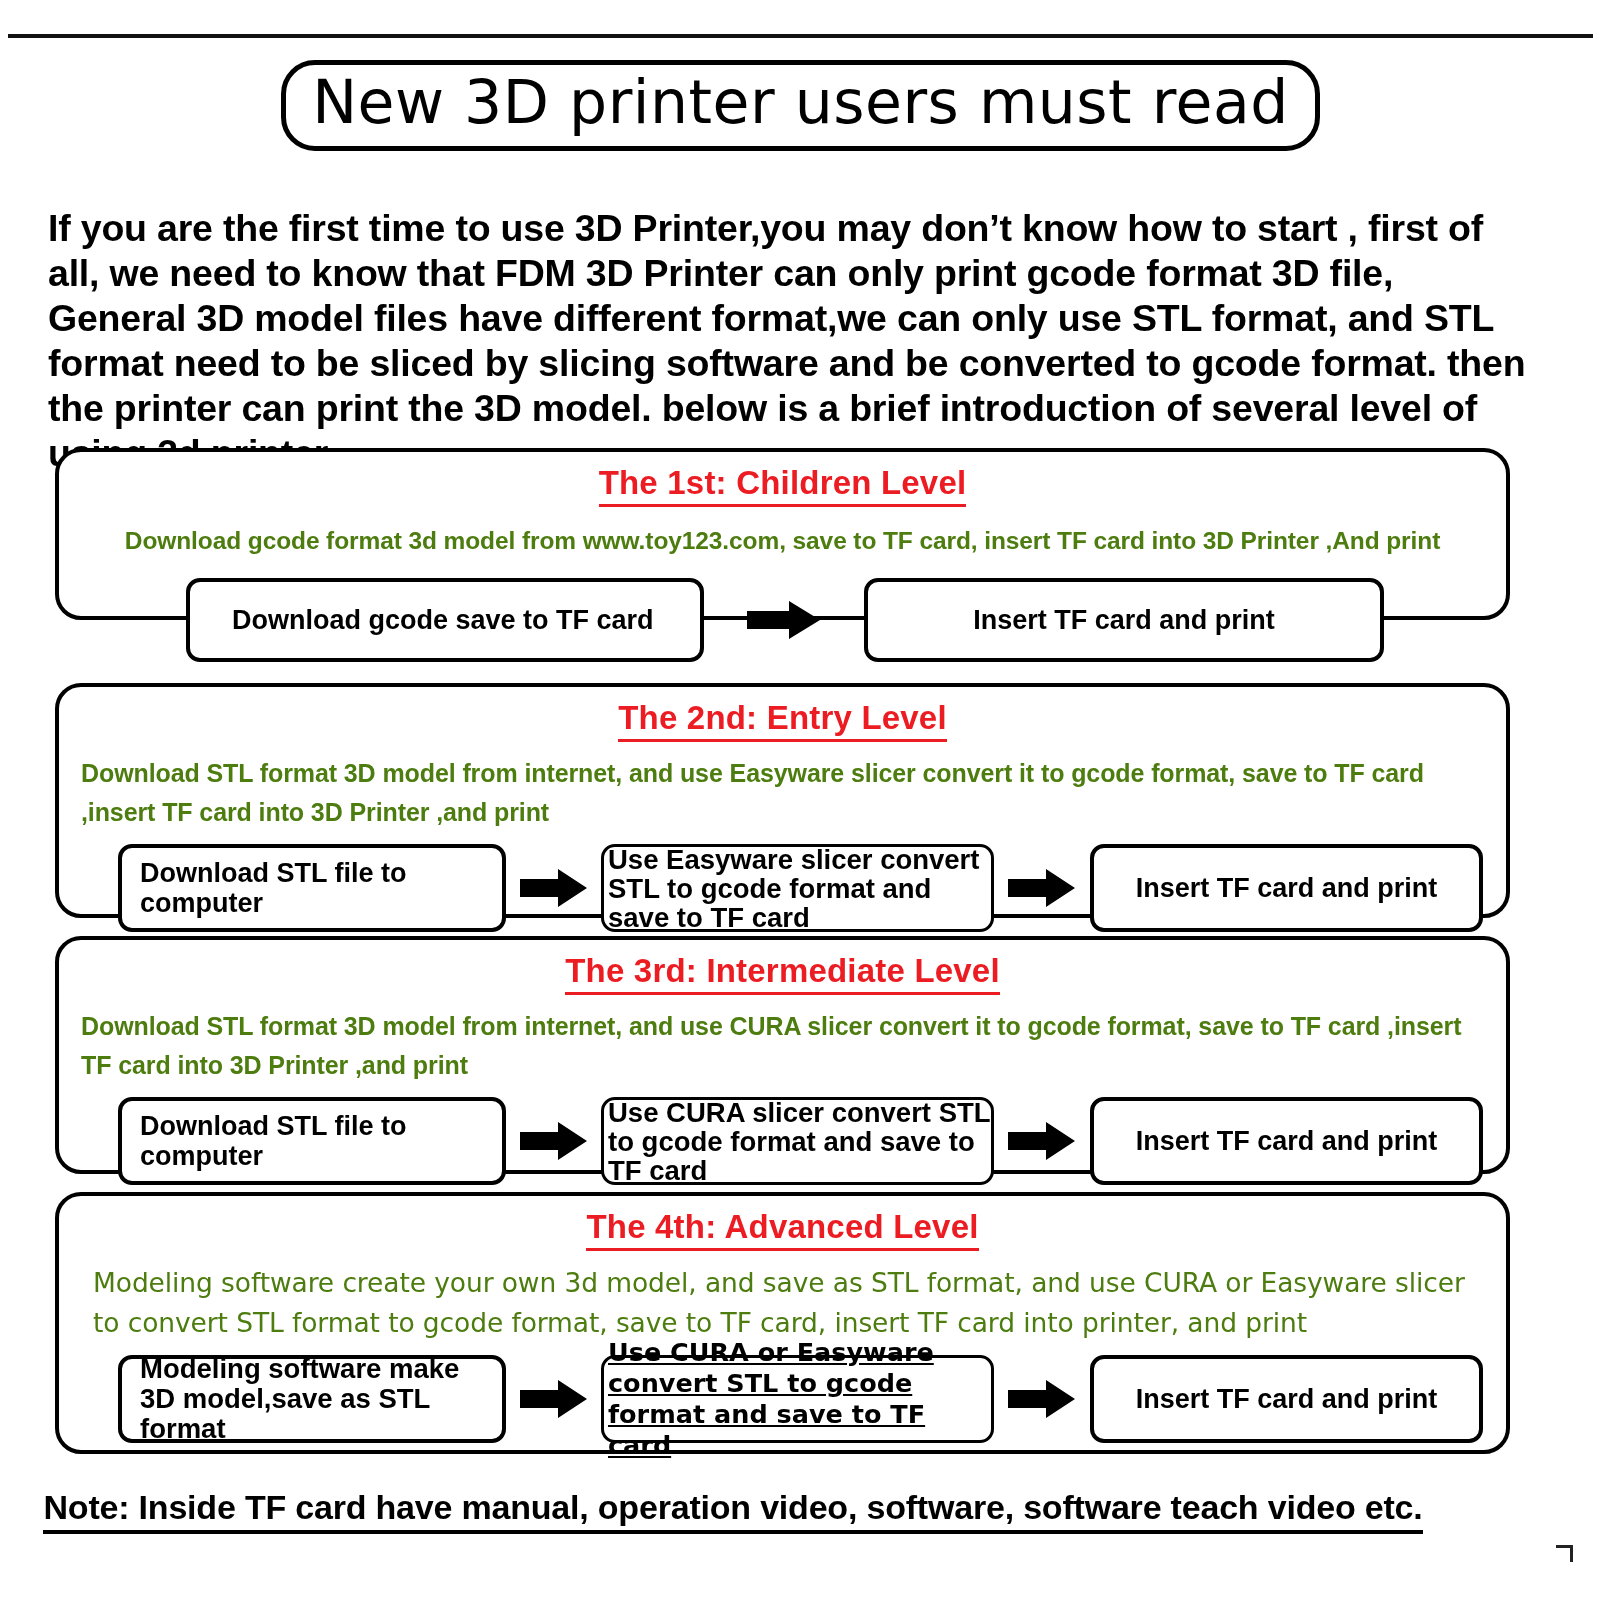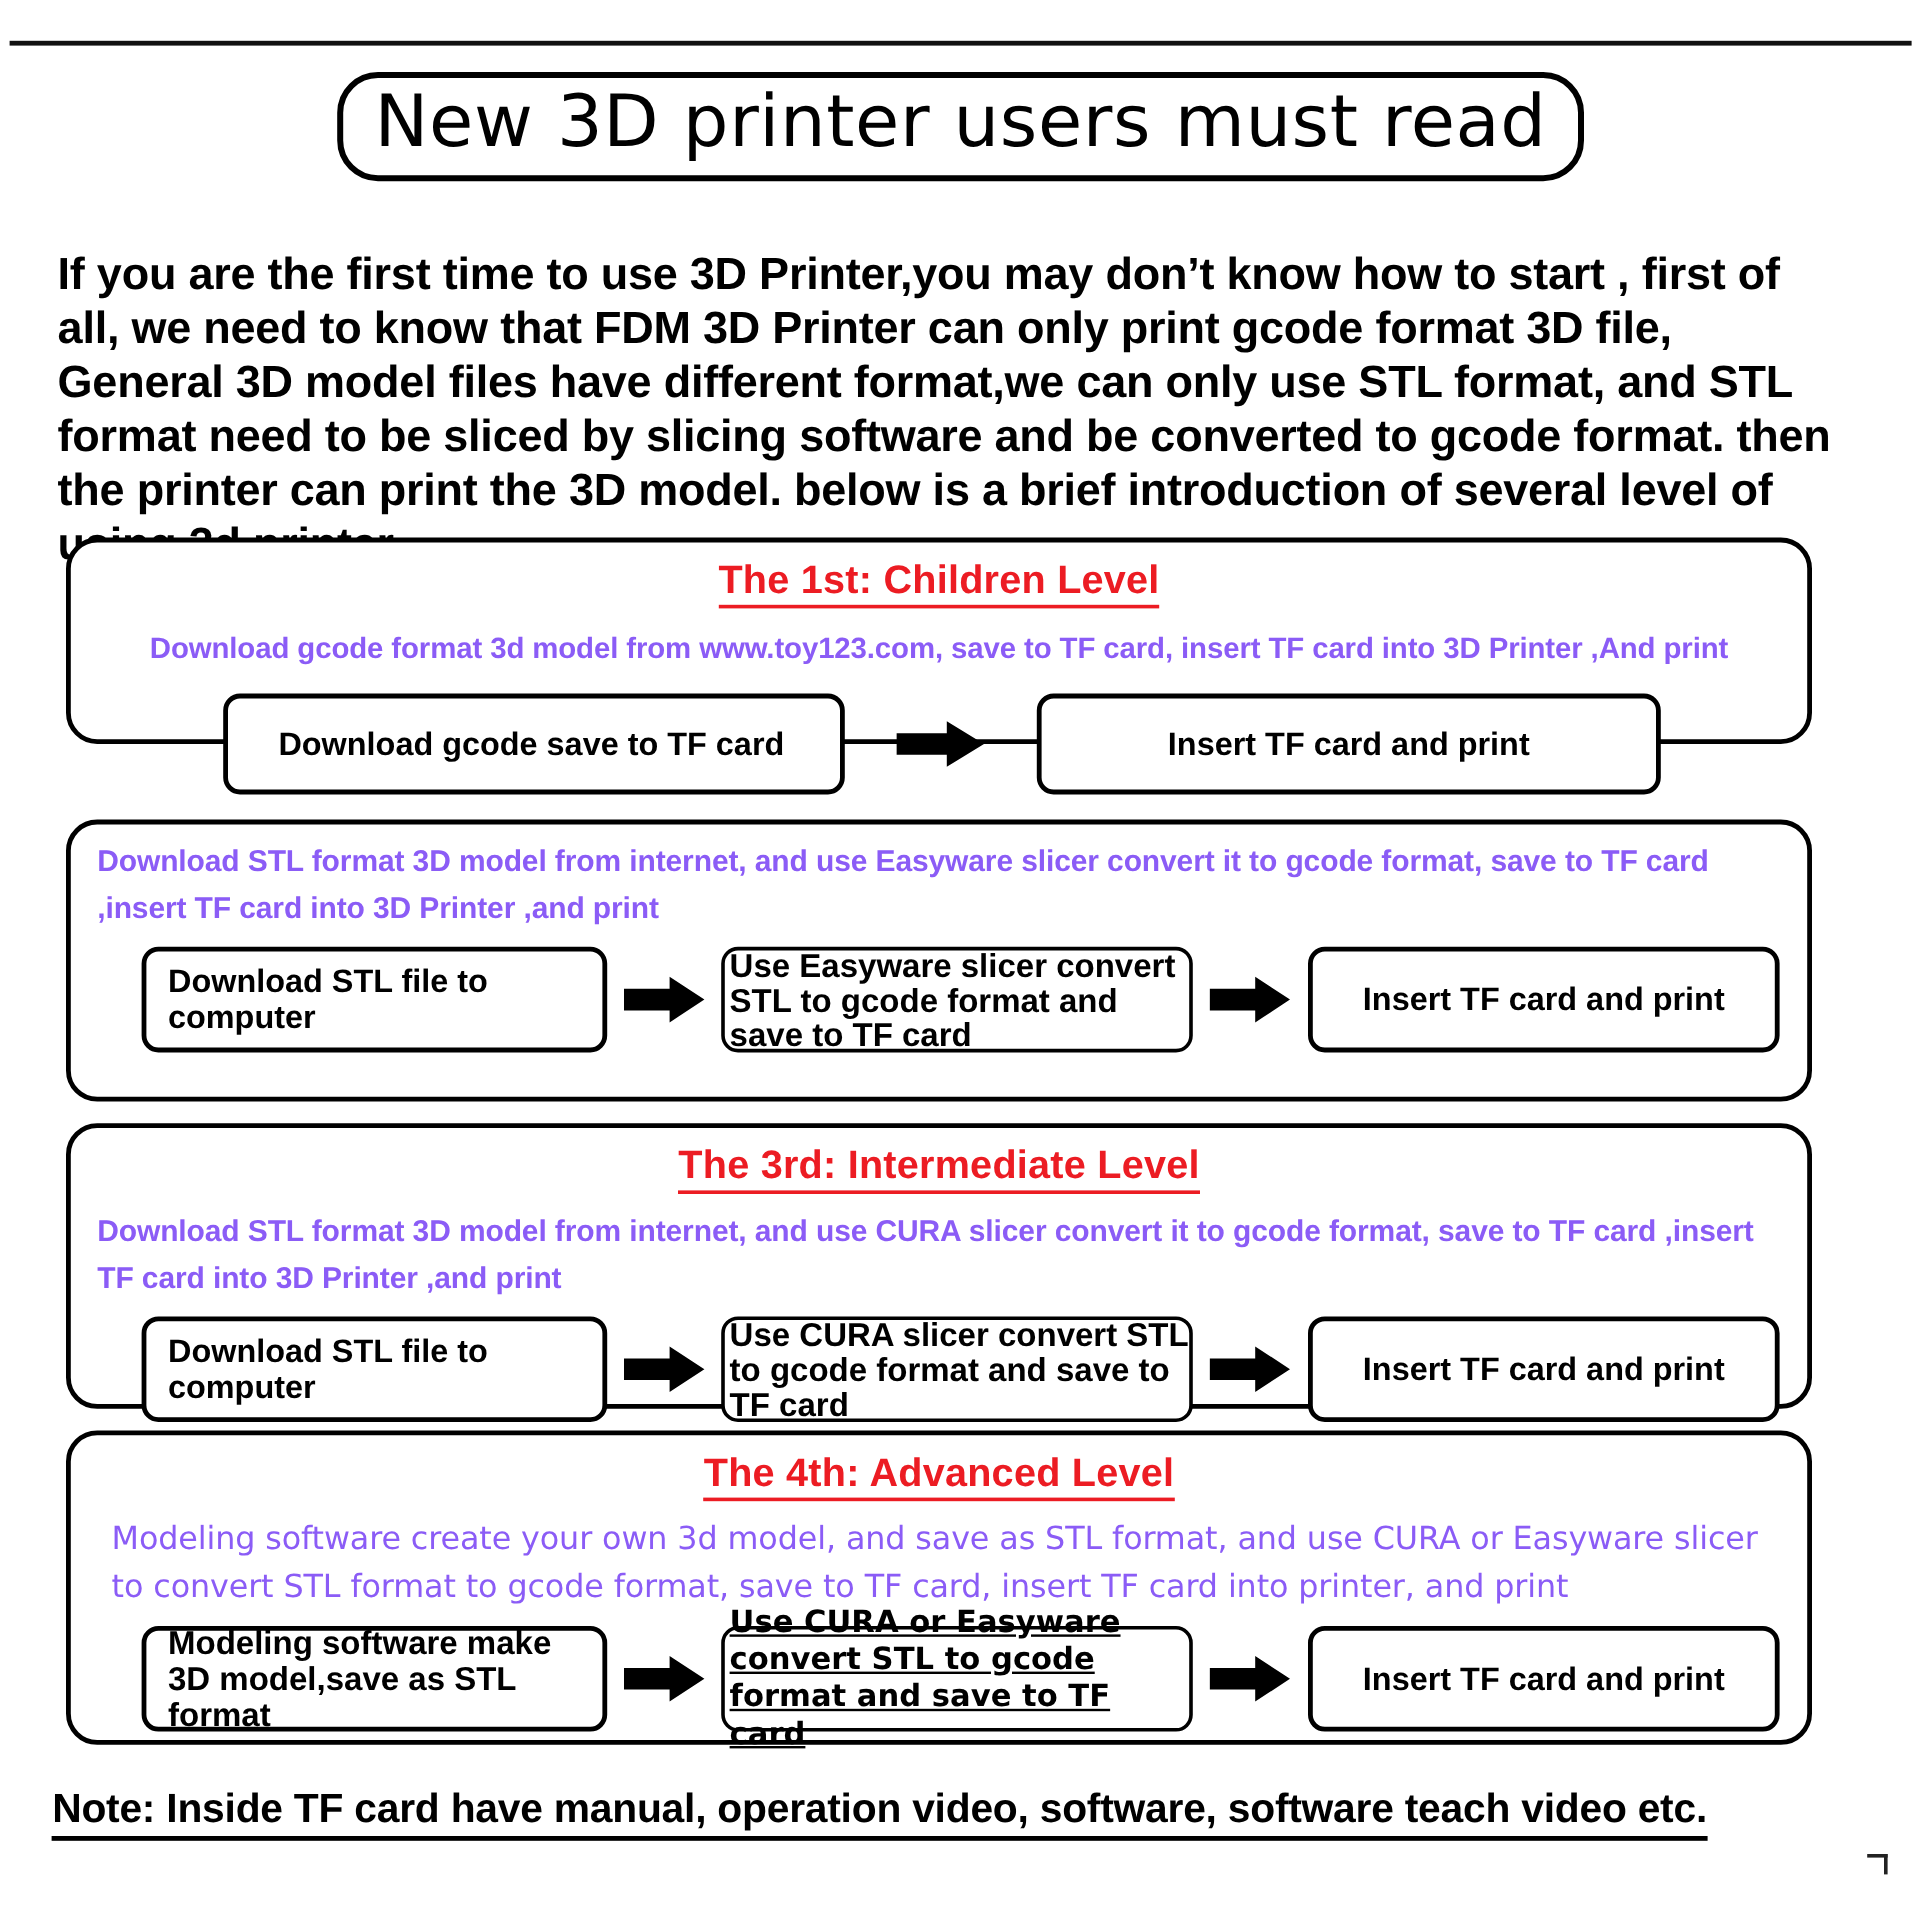--- a/index.html
+++ b/index.html
@@ -86,21 +86,21 @@
   .sec-title span {
     border-bottom: 3px solid #ec1c23;
     padding-bottom: 2px;
     display: inline-block;
   }
 
   .sec-desc {
     font-weight: bold;
     font-size: 25px;
     line-height: 39px;
-    color: #8b5cf6;
+    color: #4d7c0f;
     margin-top: 12px;
     padding: 0 22px;
     letter-spacing: -0.1px;
   }
   .sec1 .sec-desc {
     text-align: center;
     font-size: 24.5px;
     padding: 0 8px;
     margin-top: 14px;
   }
@@ -216,20 +216,23 @@
     <div class="arrow">
       <svg width="74" height="40" viewBox="0 0 74 40" aria-hidden="true">
         <polygon points="0,11 42,11 42,1 73,20 42,39 42,29 0,29" fill="#000"></polygon>
       </svg>
     </div>
     <div class="flow-box b2 center">Insert TF card and print</div>
   </div>
 </div>
 
 <div class="section sec2">
+  <div class="sec-title">
+    <span>The 2nd: Entry Level</span>
+  </div>
   <div class="sec-desc">Download STL format 3D model from internet, and use Easyware slicer convert it to gcode format, save to TF card ,insert TF card into 3D Printer ,and print</div>
   <div class="flow lv">
     <div class="flow-box b1">Download STL file to computer</div>
     <div class="arrow">
       <svg width="68" height="40" viewBox="0 0 68 40" aria-hidden="true">
         <polygon points="0,11 38,11 38,1 67,20 38,39 38,29 0,29" fill="#000"></polygon>
       </svg>
     </div>
     <div class="flow-box b2">Use Easyware slicer convert STL to gcode format and save to TF card</div>
     <div class="arrow a2">

